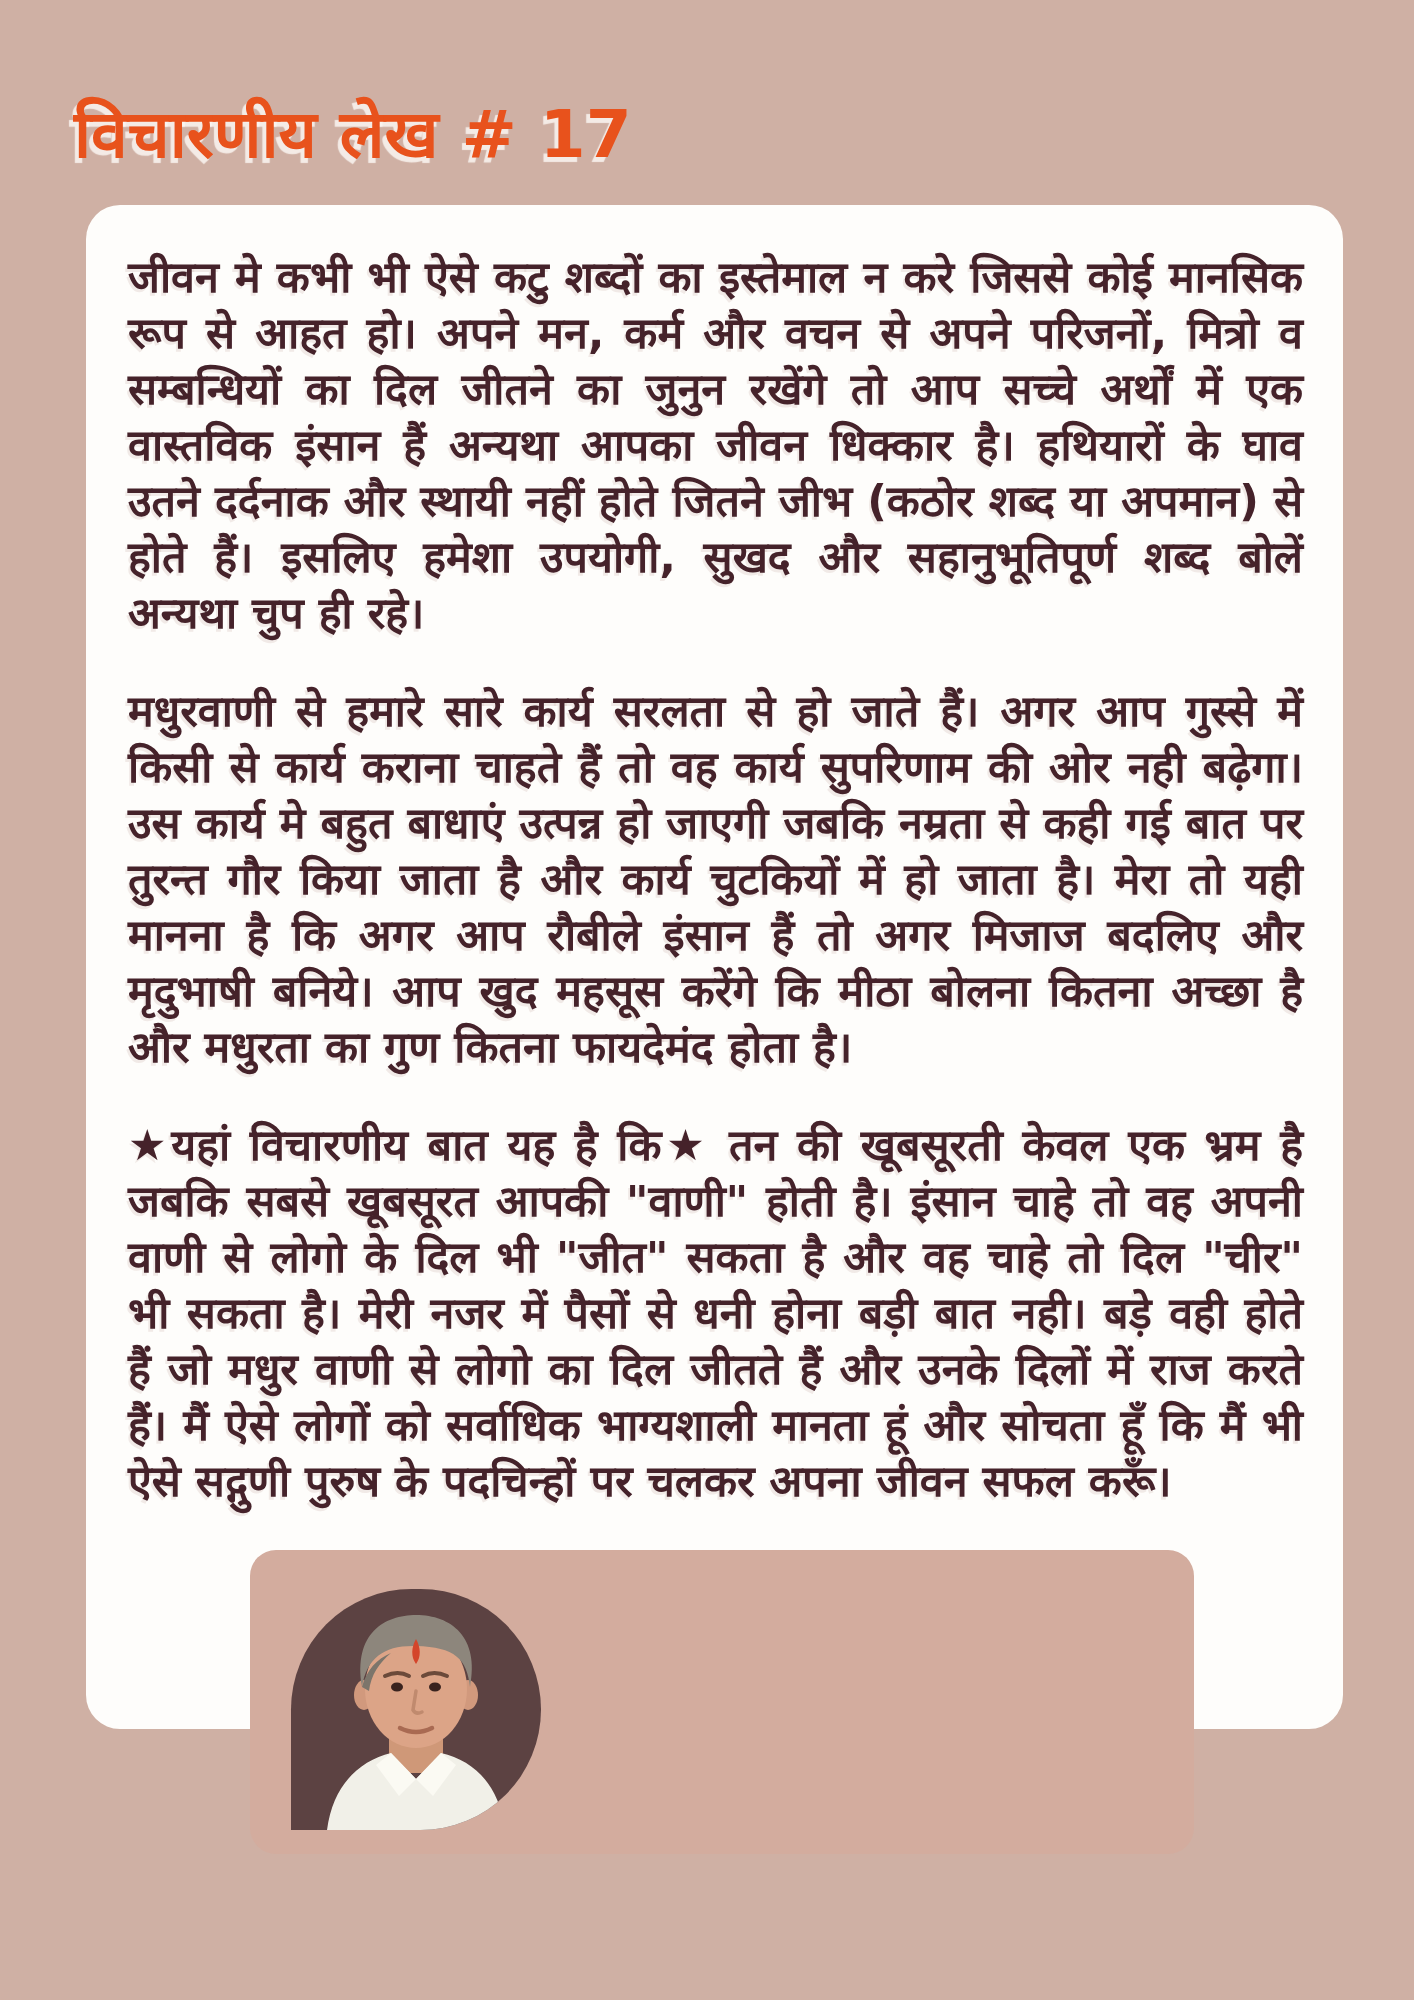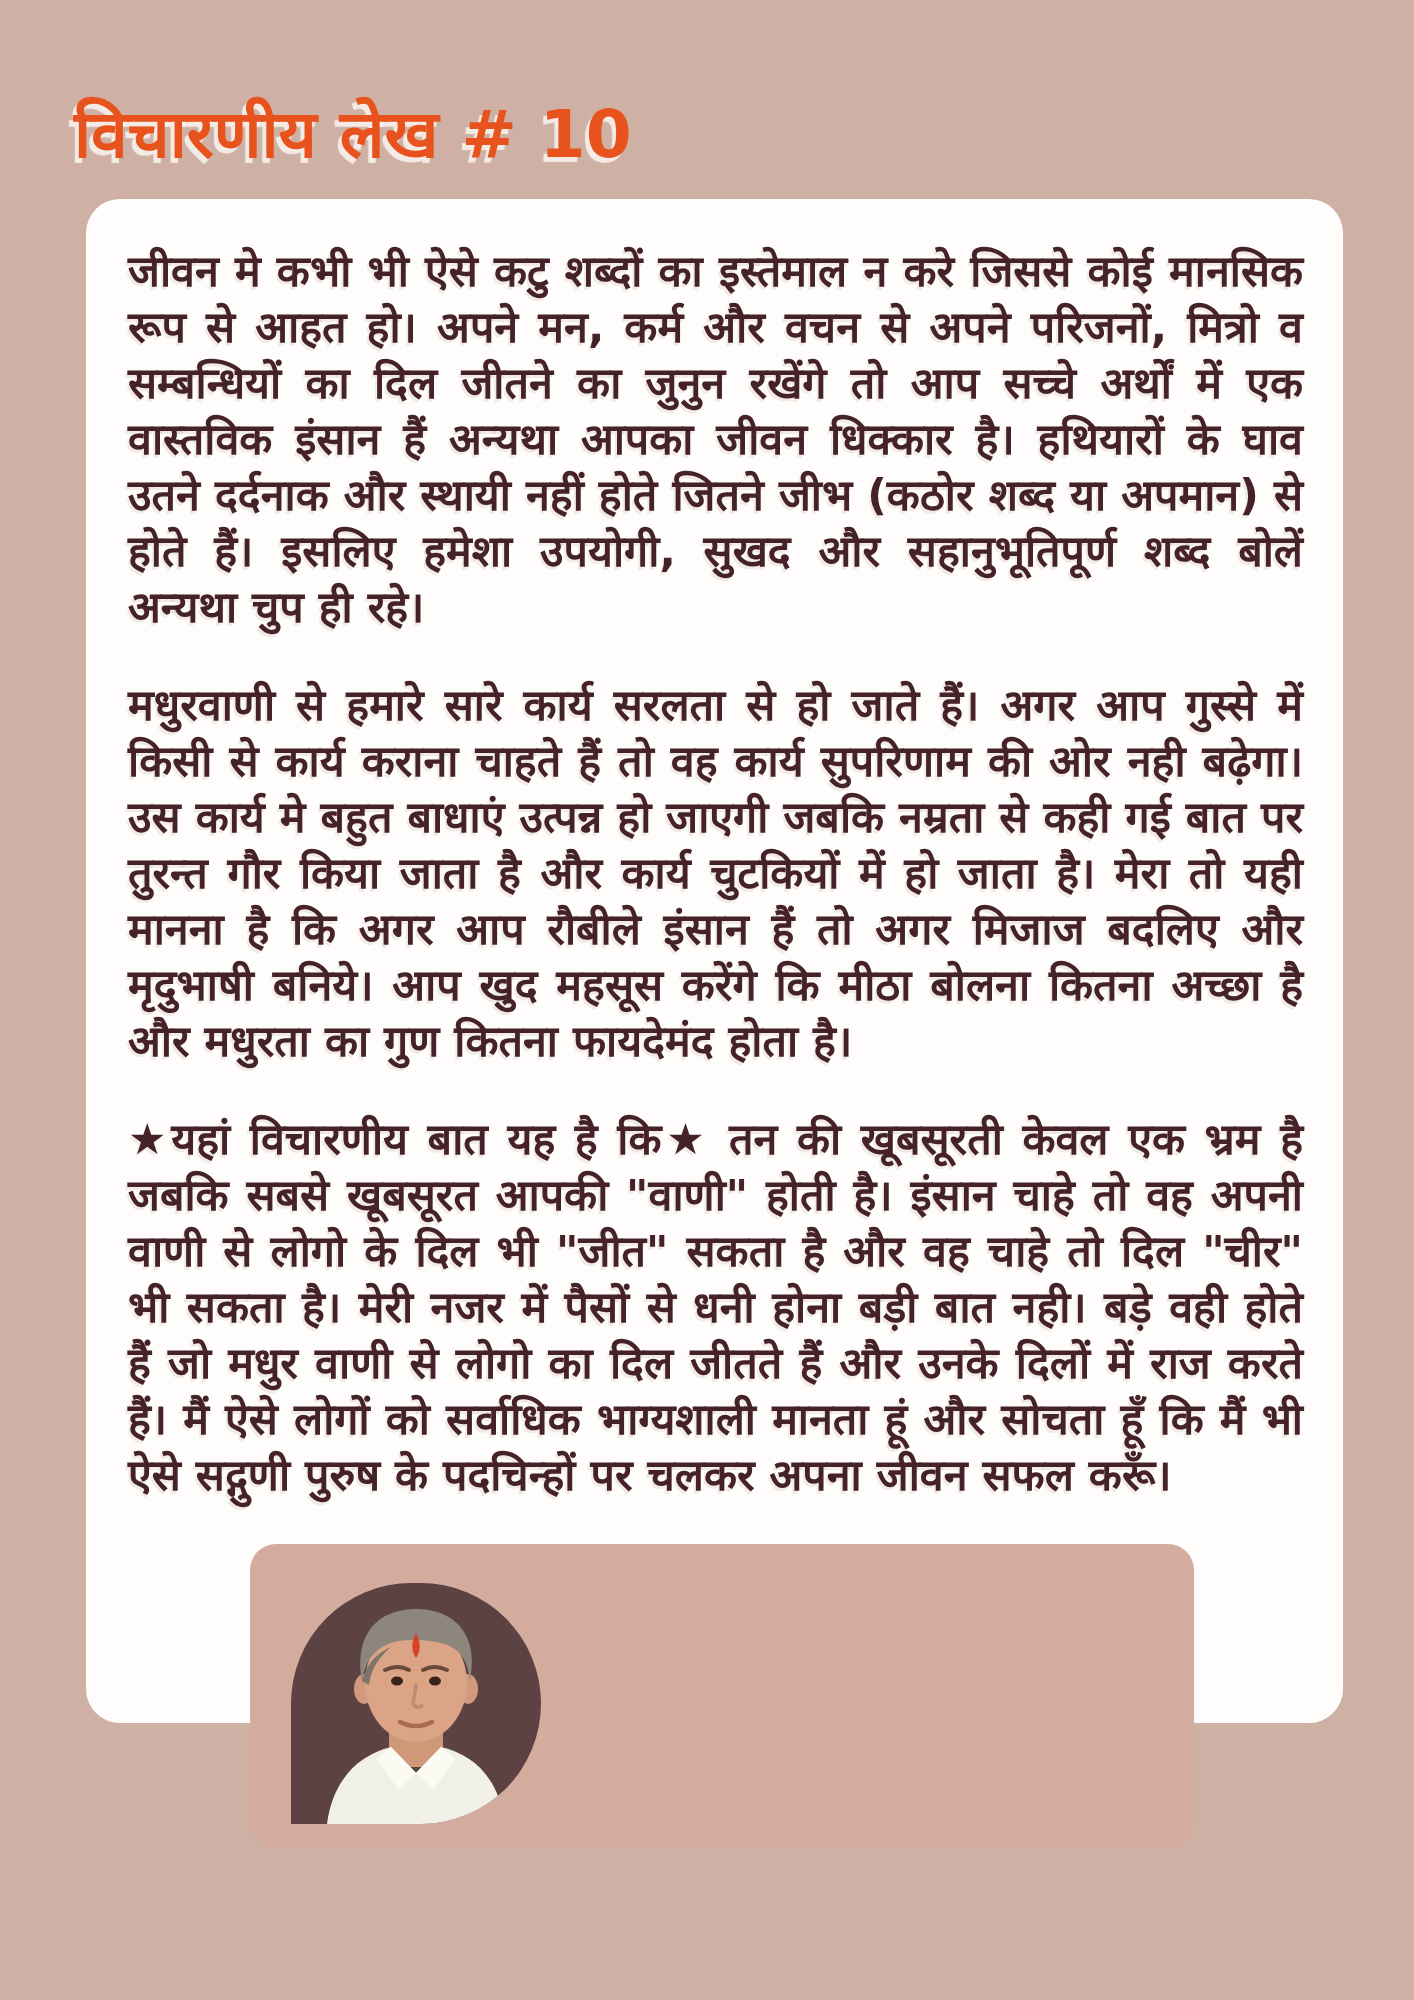--- a/index.html
+++ b/index.html
@@ -11,21 +11,21 @@
     font-family:"DejaVu Sans","Liberation Sans",sans-serif;
   }
   .title{
     position:absolute;left:74px;top:42px;
     font-size:66px;font-weight:800;letter-spacing:0px;
     color:#e8521c;
     text-shadow:-4px 5px 1px rgba(250,246,242,0.85);
     white-space:nowrap;
   }
   .card{
-    position:absolute;left:86px;top:199px;
+    position:absolute;left:86px;top:205px;
     width:1257px;height:1524px;
     background:#fefdfb;
     border-radius:34px;
   }
   .article{
     position:absolute;left:42px;right:40px;top:44px;
     color:#45222a;
     font-size:43px;font-weight:700;
     line-height:56px;
     text-align:justify;
@@ -63,21 +63,21 @@
     color:#161412;
     text-shadow:0 4px 1px rgba(250,246,242,0.8);
     white-space:nowrap;
   }
 </style>
 </head>
 <body>
 
 <div class="page">
 
-  <h1 class="title">विचारणीय लेख # 10</h1>
+  <h1 class="title">विचारणीय लेख # 17</h1>
 
   <div class="card">
 
     <div class="article">
       <p>जीवन मे कभी भी ऐसे कटु शब्दों का इस्तेमाल न करे जिससे कोई मानसिक रूप से आहत हो। अपने मन, कर्म और वचन से अपने परिजनों, मित्रो व सम्बन्धियों का दिल जीतने का जुनुन रखेंगे तो आप सच्चे अर्थों में एक वास्तविक इंसान हैं अन्यथा आपका जीवन धिक्कार है। हथियारों के घाव उतने दर्दनाक और स्थायी नहीं होते जितने जीभ (कठोर शब्द या अपमान) से होते हैं।  इसलिए हमेशा उपयोगी, सुखद और सहानुभूतिपूर्ण शब्द बोलें अन्यथा चुप ही रहे।</p>
       <p>मधुरवाणी से हमारे सारे कार्य सरलता से हो जाते हैं। अगर आप गुस्से में किसी से कार्य कराना चाहते हैं तो वह कार्य सुपरिणाम की ओर नही बढ़ेगा। उस कार्य मे बहुत बाधाएं उत्पन्न हो जाएगी जबकि नम्रता से कही गई बात पर तुरन्त गौर किया जाता है और कार्य चुटकियों में हो जाता है। मेरा तो यही मानना है कि अगर आप रौबीले इंसान हैं तो अगर मिजाज बदलिए और मृदुभाषी बनिये। आप खुद महसूस करेंगे कि मीठा बोलना कितना अच्छा है और मधुरता का गुण कितना फायदेमंद होता है।</p>
       <p>★यहां विचारणीय बात यह है कि★  तन की खूबसूरती केवल एक भ्रम  है जबकि सबसे खूबसूरत आपकी "वाणी" होती है।  इंसान चाहे तो वह अपनी वाणी से लोगो के दिल भी "जीत" सकता है और वह चाहे तो दिल "चीर" भी सकता है। मेरी नजर में पैसों से धनी होना बड़ी बात नही। बड़े वही होते हैं जो मधुर वाणी से लोगो का दिल जीतते हैं और उनके दिलों में राज करते हैं। मैं ऐसे लोगों को सर्वाधिक भाग्यशाली मानता हूं और सोचता हूँ कि मैं भी ऐसे सद्गुणी पुरुष के पदचिन्हों पर चलकर अपना जीवन सफल करूँ।</p>
     </div>
 
     <div class="author-card">

